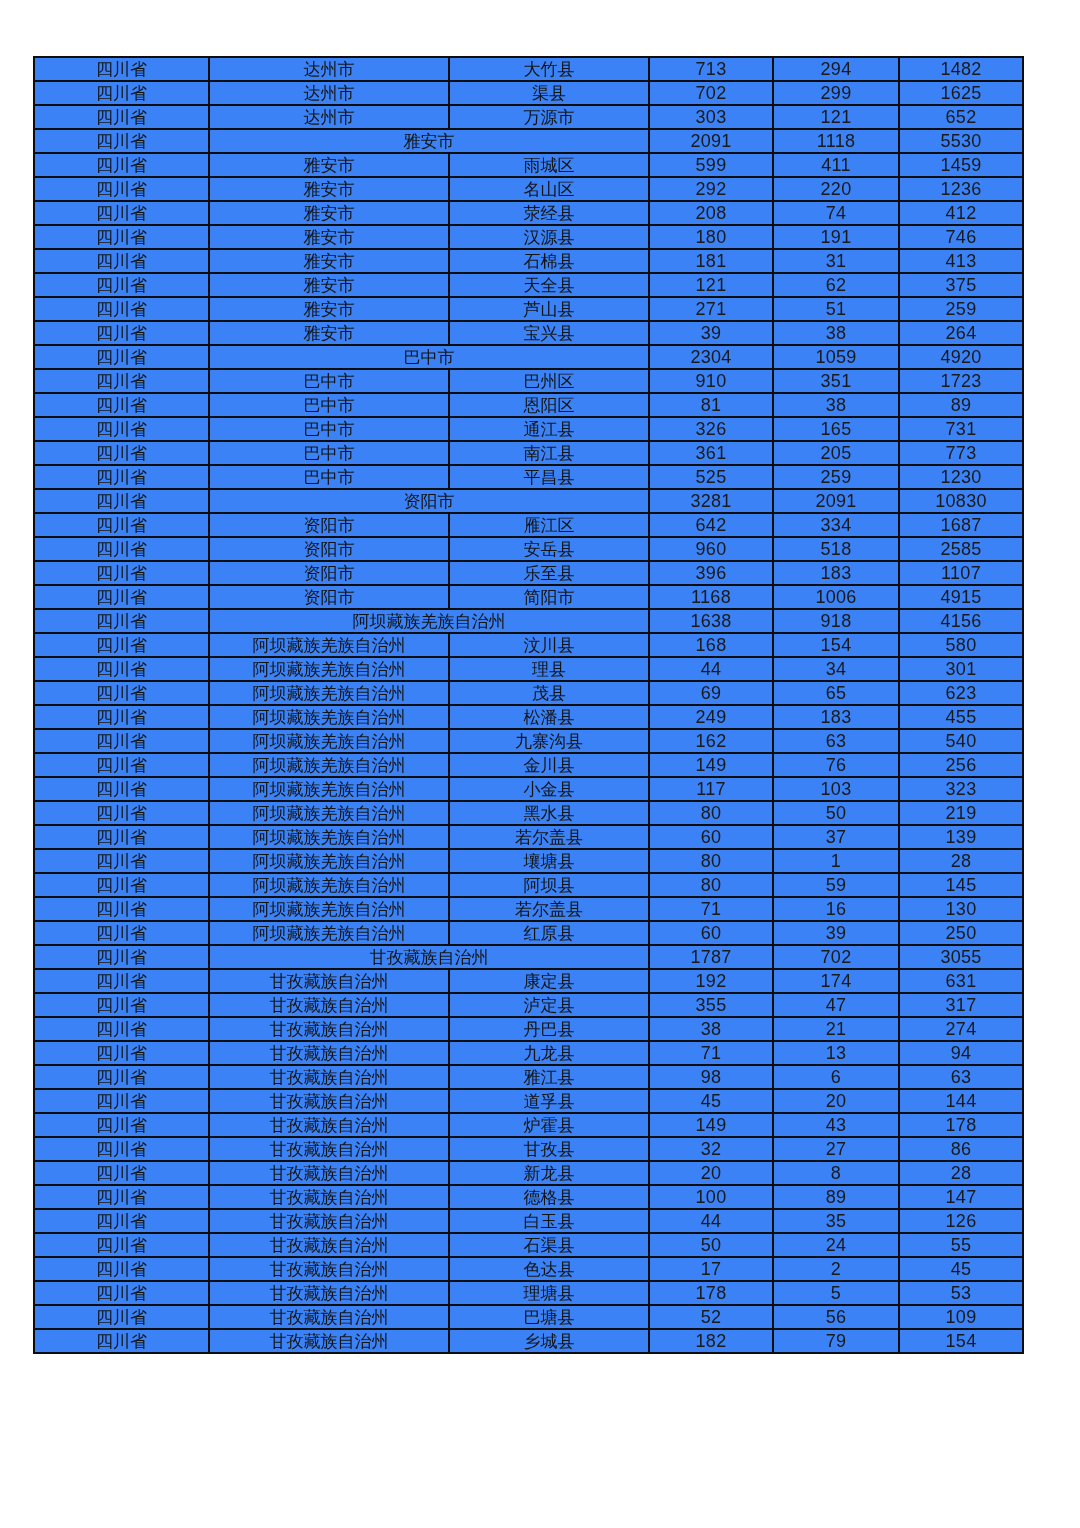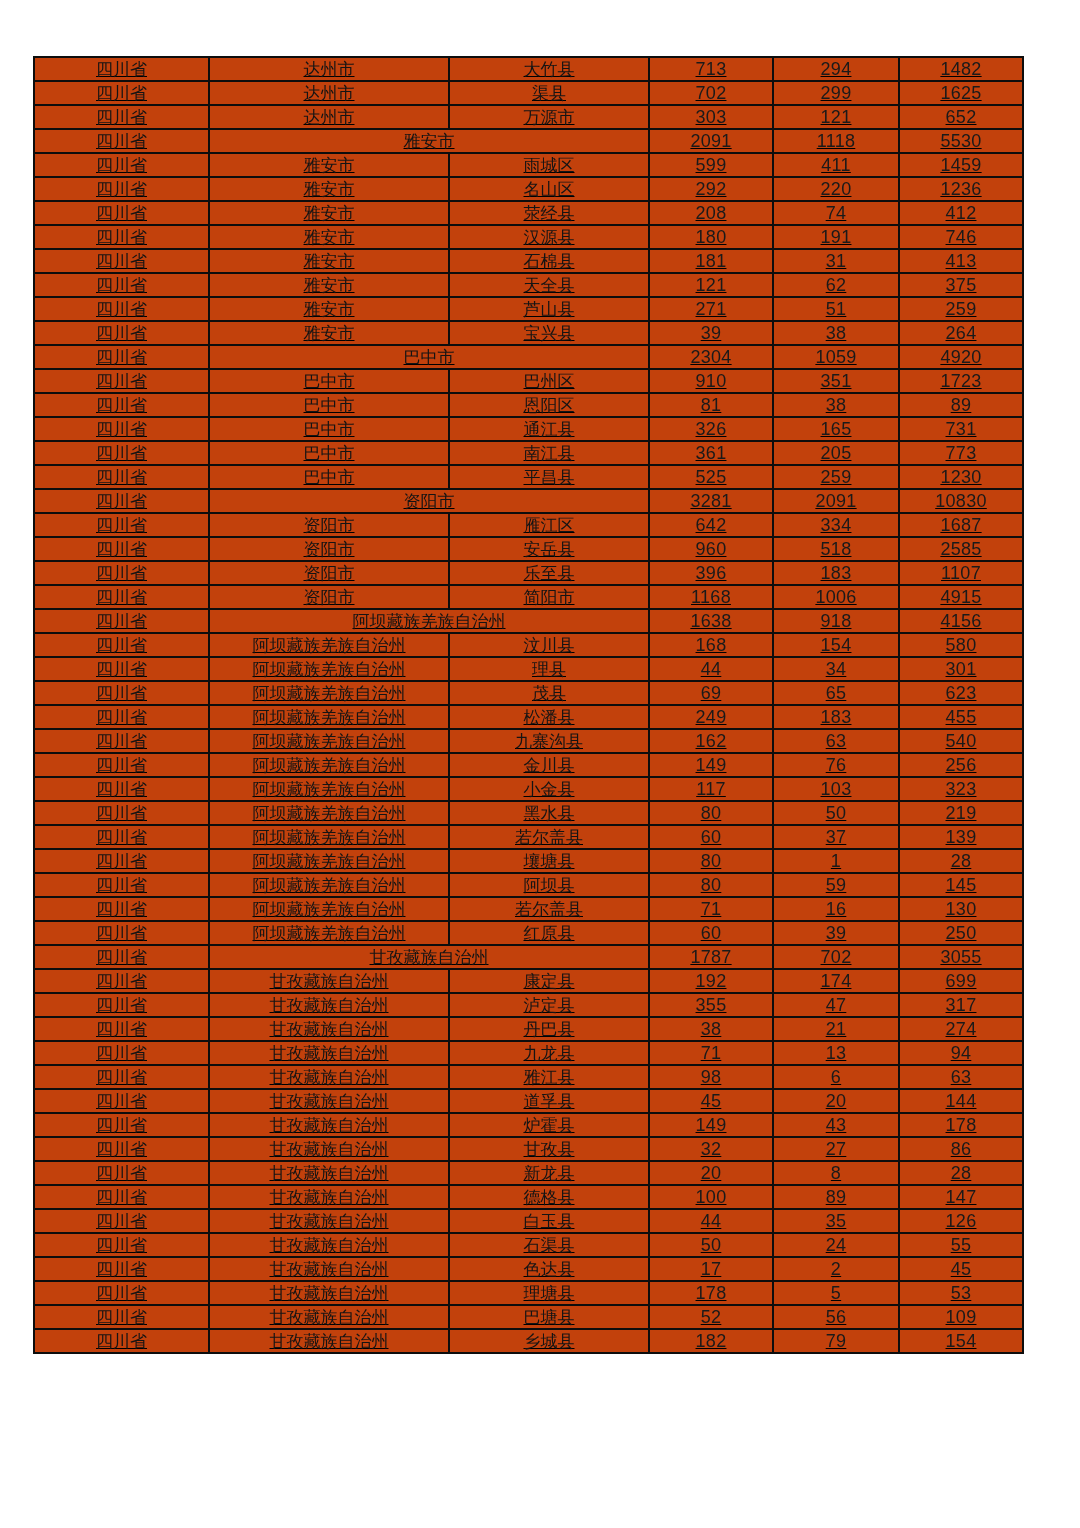--- a/index.html
+++ b/index.html
@@ -13,22 +13,21 @@
 
   .table-wrap {
     position: absolute;
     left: 33px;
     top: 56px;
   }
 
   table.stats {
     border-collapse: collapse;
     table-layout: fixed;
-    background: #c2410c;
-    text-decoration: underline;
+    background: #3b82f6;
   }
   table.stats td {
     border: 2px solid #0d0d0d;
     height: 24px;
     padding: 0 2px;
     text-align: center;
     vertical-align: middle;
     font-size: 17px;
     line-height: 1;
     color: #141414;
@@ -360,21 +359,21 @@
           <td class="num">1787</td>
           <td class="num">702</td>
           <td class="num">3055</td>
         </tr>
         <tr>
           <td>四川省</td>
           <td>甘孜藏族自治州</td>
           <td>康定县</td>
           <td class="num">192</td>
           <td class="num">174</td>
-          <td class="num">699</td>
+          <td class="num">631</td>
         </tr>
         <tr>
           <td>四川省</td>
           <td>甘孜藏族自治州</td>
           <td>泸定县</td>
           <td class="num">355</td>
           <td class="num">47</td>
           <td class="num">317</td>
         </tr>
         <tr>

